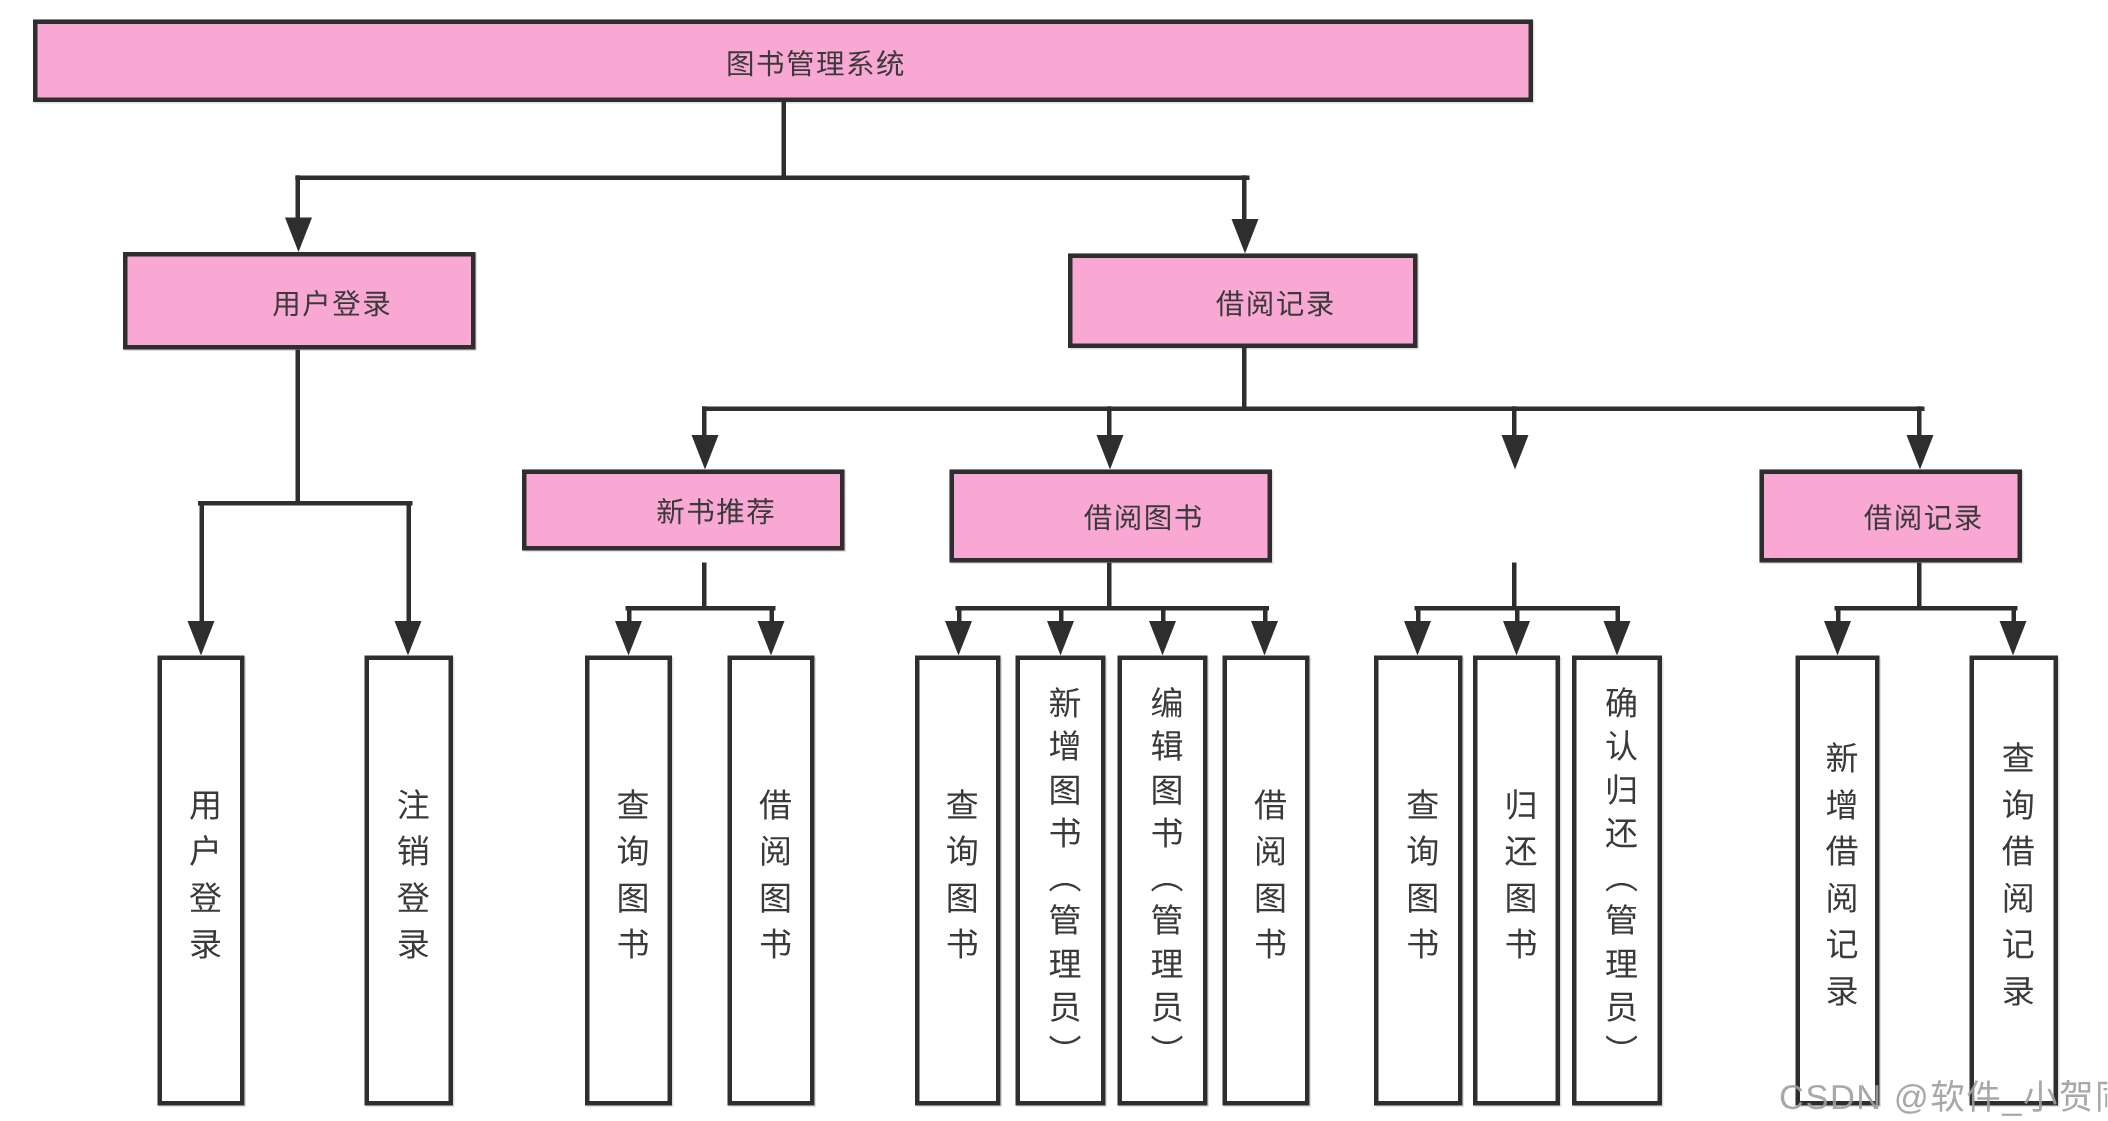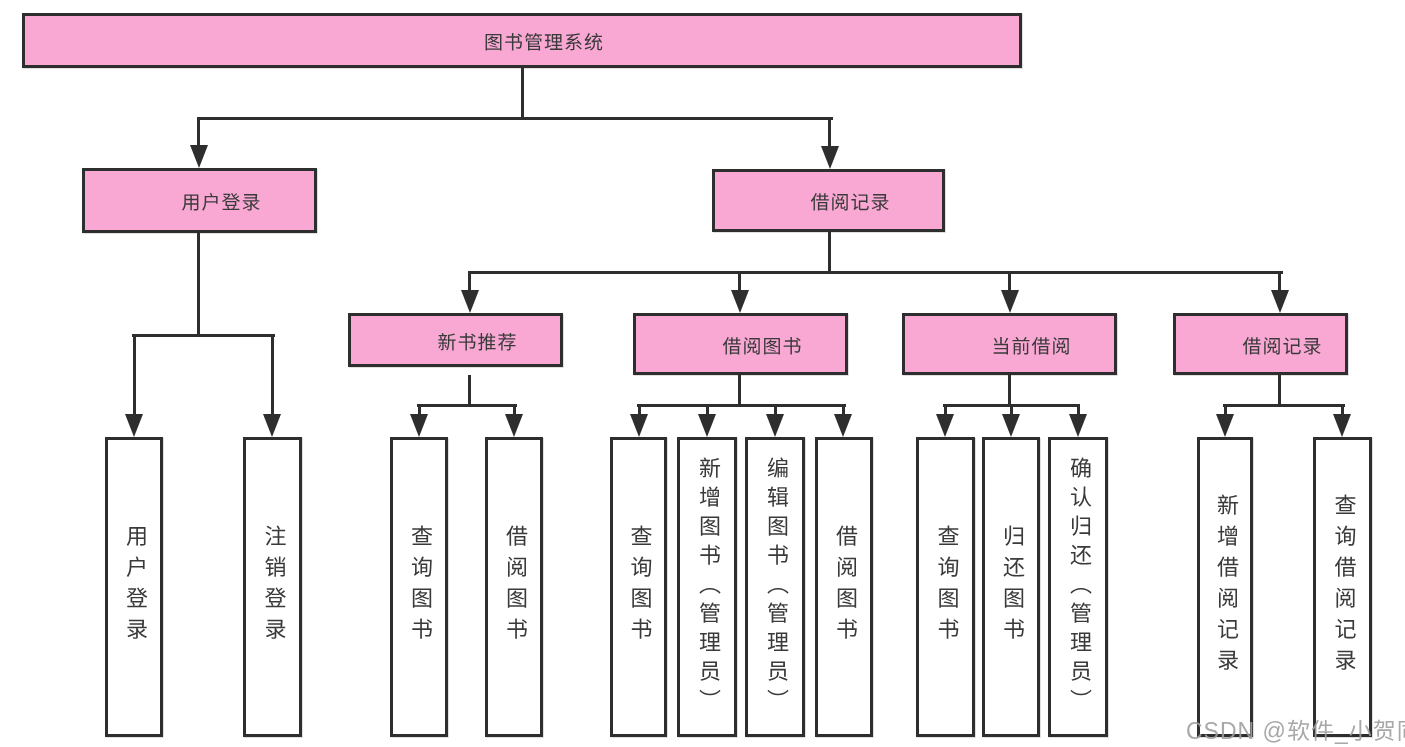--- a/index.html
+++ b/index.html
@@ -98,23 +98,20 @@
   <div class="tri" style="left:1001px;top:290px;"></div>
   <div class="line" style="left:1278px;top:271px;width:3px;height:22px;"></div>
   <div class="tri" style="left:1271px;top:290px;"></div>
 
   <div class="hbox" style="left:348px;top:313px;width:215px;height:54px;">
     <span>新书推荐</span>
   </div>
   <div class="hbox" style="left:633px;top:313px;width:215px;height:62px;">
     <span>借阅图书</span>
   </div>
-  <div class="hbox" style="left:902px;top:313px;width:215px;height:62px;">
-    <span>当前借阅</span>
-  </div>
   <div class="hbox" style="left:1173px;top:313px;width:175px;height:62px;">
     <span>借阅记录</span>
   </div>
 
   <div class="line" style="left:468px;top:375px;width:3px;height:31px;"></div>
   <div class="line" style="left:417px;top:404px;width:100px;height:3px;"></div>
   <div class="line" style="left:418px;top:404px;width:3px;height:13px;"></div>
   <div class="tri" style="left:410px;top:414px;"></div>
   <div class="line" style="left:513px;top:404px;width:3px;height:13px;"></div>
   <div class="tri" style="left:505px;top:414px;"></div>

